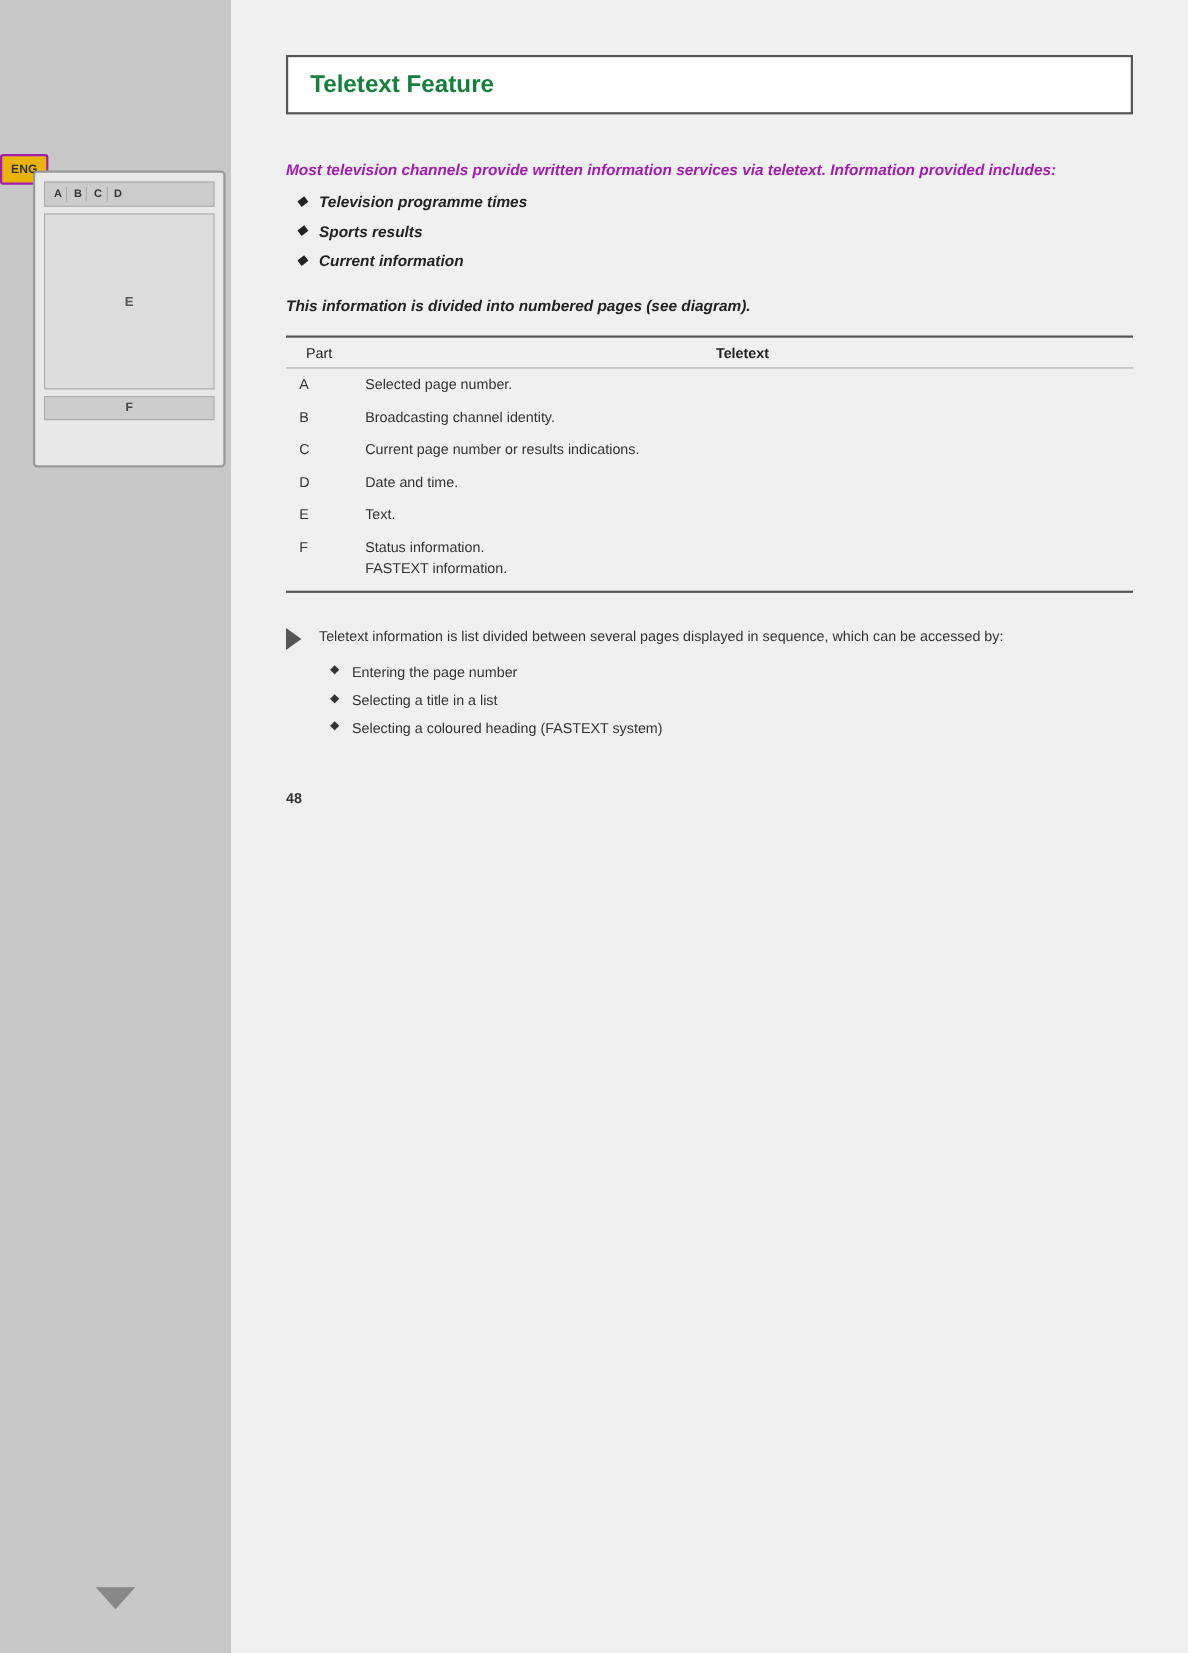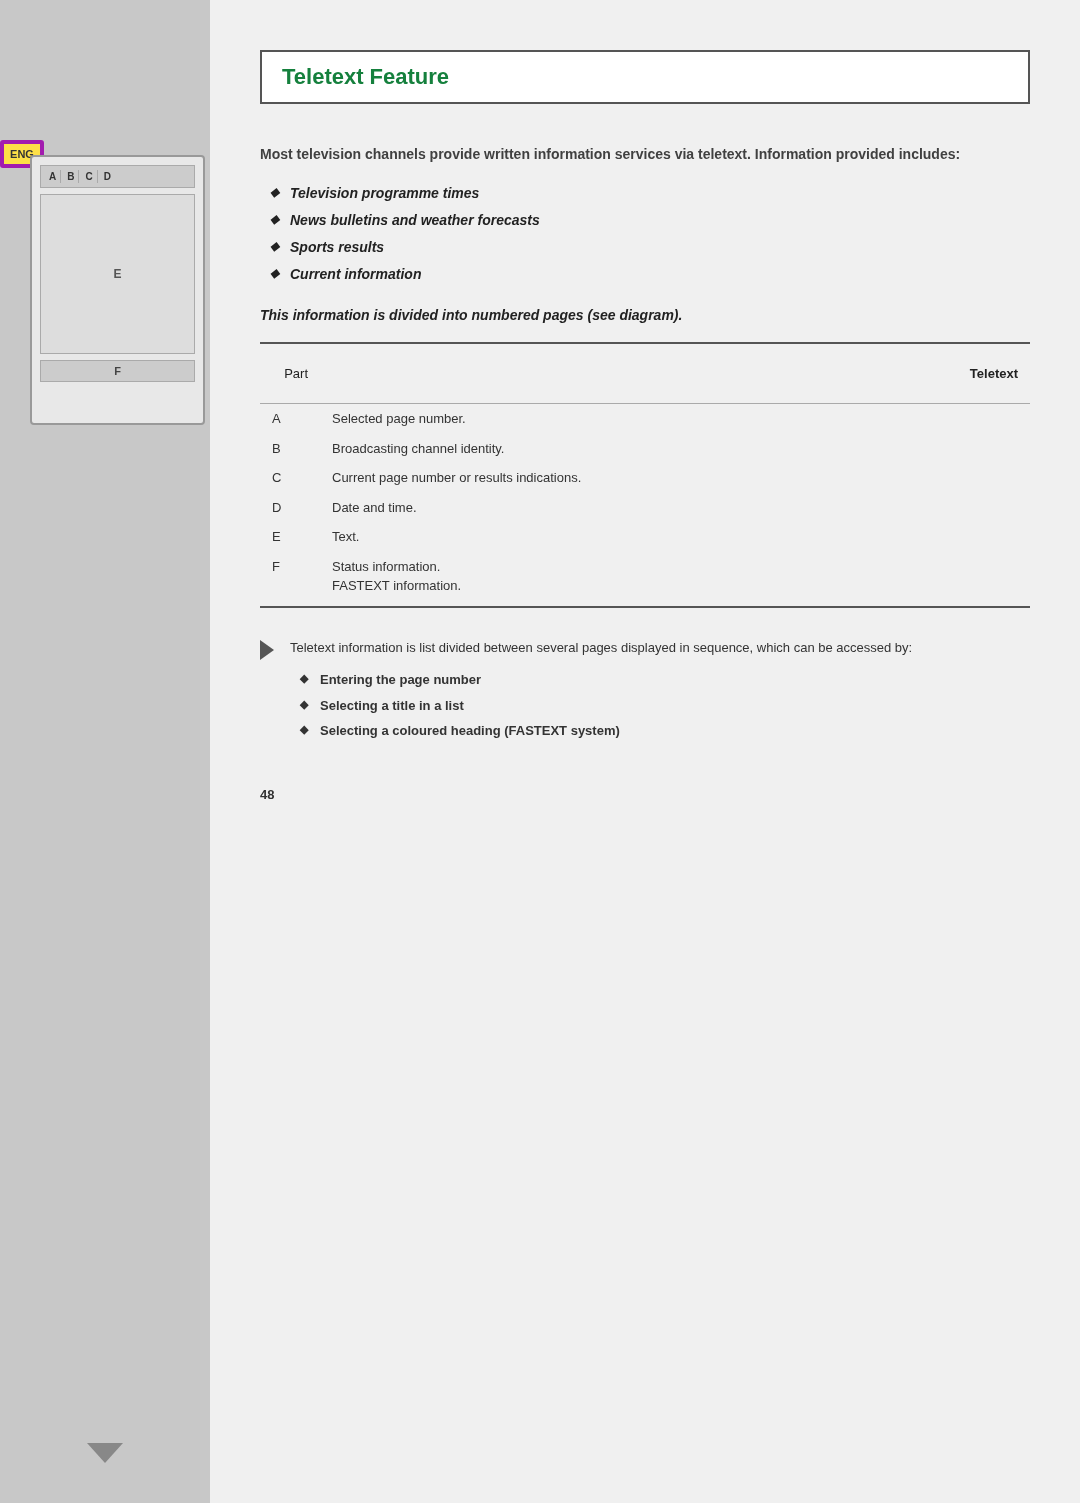--- a/index.html
+++ b/index.html
@@ -19,22 +19,22 @@
       position: relative;
       flex-shrink: 0;
     }
 
     .eng-badge {
       position: absolute;
       top: 140px;
       left: 0;
       width: 44px;
       height: 28px;
-      background-color: #fde047;
-      border: 4px solid #a21caf;
+      background-color: #eab308;
+      border: 2px solid #a21caf;
       border-radius: 3px;
       display: flex;
       align-items: center;
       justify-content: center;
       font-size: 11px;
       font-weight: bold;
       color: #333;
     }
 
     .tv-diagram {
@@ -129,22 +129,23 @@
 
     .page-title {
       font-size: 22px;
       font-weight: bold;
       color: #15803d;
     }
 
     .intro-text {
       font-size: 14px;
       font-weight: bold;
-      color: #404040;
-      margin-bottom: 18px;
+      font-style: italic;
+      color: #a21caf;
+      margin-bottom: 8px;
       line-height: 1.5;
     }
 
     .bullet-list {
       list-style: none;
       margin-bottom: 20px;
       padding-left: 10px;
     }
 
     .bullet-list li {
@@ -177,22 +178,22 @@
 
     .info-table {
       width: 100%;
       border-collapse: collapse;
       margin-bottom: 30px;
     }
 
     .info-table th {
       font-size: 13px;
       font-weight: bold;
-      text-align: right;
-      padding: 22px 12px;
+      text-align: center;
+      padding: 6px 12px;
       border-top: 2px solid #555;
       border-bottom: 1px solid #aaa;
       color: #222;
     }
 
     .info-table td {
       font-size: 13px;
       color: #333;
       padding: 5px 12px;
       vertical-align: top;
@@ -230,21 +231,20 @@
     .note-text {
       font-size: 13px;
       color: #333;
       line-height: 1.6;
     }
 
     .bullet-list-2 {
       list-style: none;
       margin-top: 12px;
       padding-left: 10px;
-      font-weight: bold;
     }
 
     .bullet-list-2 li {
       font-size: 13px;
       color: #333;
       margin-bottom: 6px;
       padding-left: 20px;
       position: relative;
       line-height: 1.5;
     }
@@ -291,21 +291,20 @@
 <div class="main-content">
 
   <div class="page-title-box">
     <div class="page-title">Teletext Feature</div>
   </div>
 
   <p class="intro-text">Most television channels provide written information services via teletext. Information provided includes:</p>
 
   <ul class="bullet-list">
     <li>Television programme times</li>
-    <li>News bulletins and weather forecasts</li>
     <li>Sports results</li>
     <li>Current information</li>
   </ul>
 
   <p class="diagram-note">This information is divided into numbered pages (see diagram).</p>
 
   <table class="info-table">
     <thead>
       <tr>
         <th class="part-col">Part</th>

